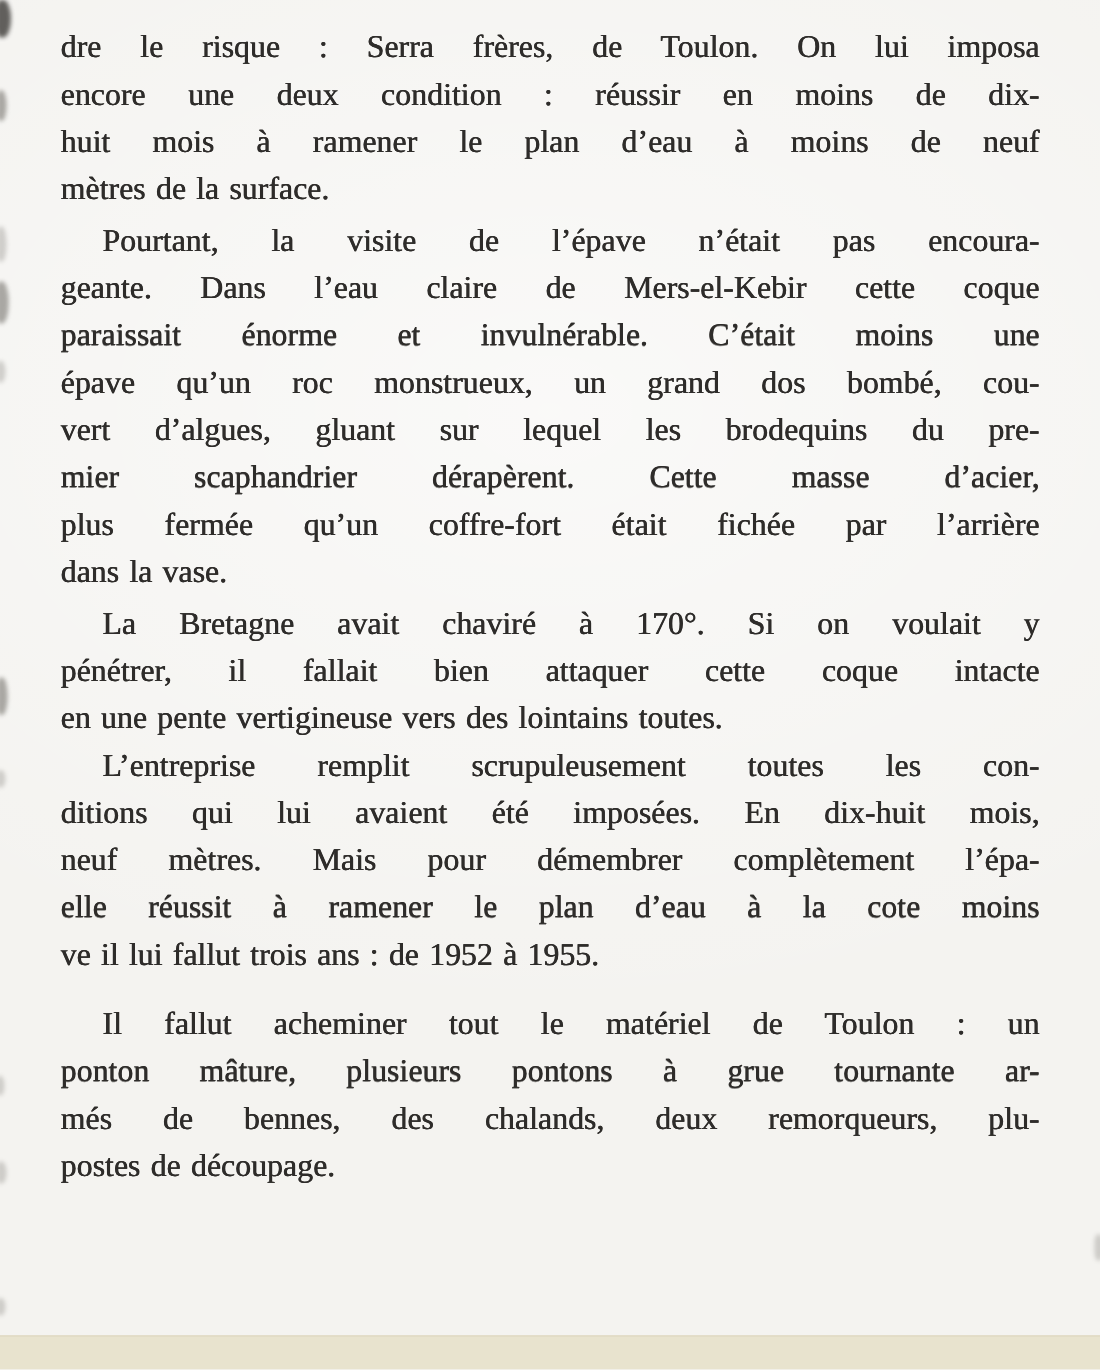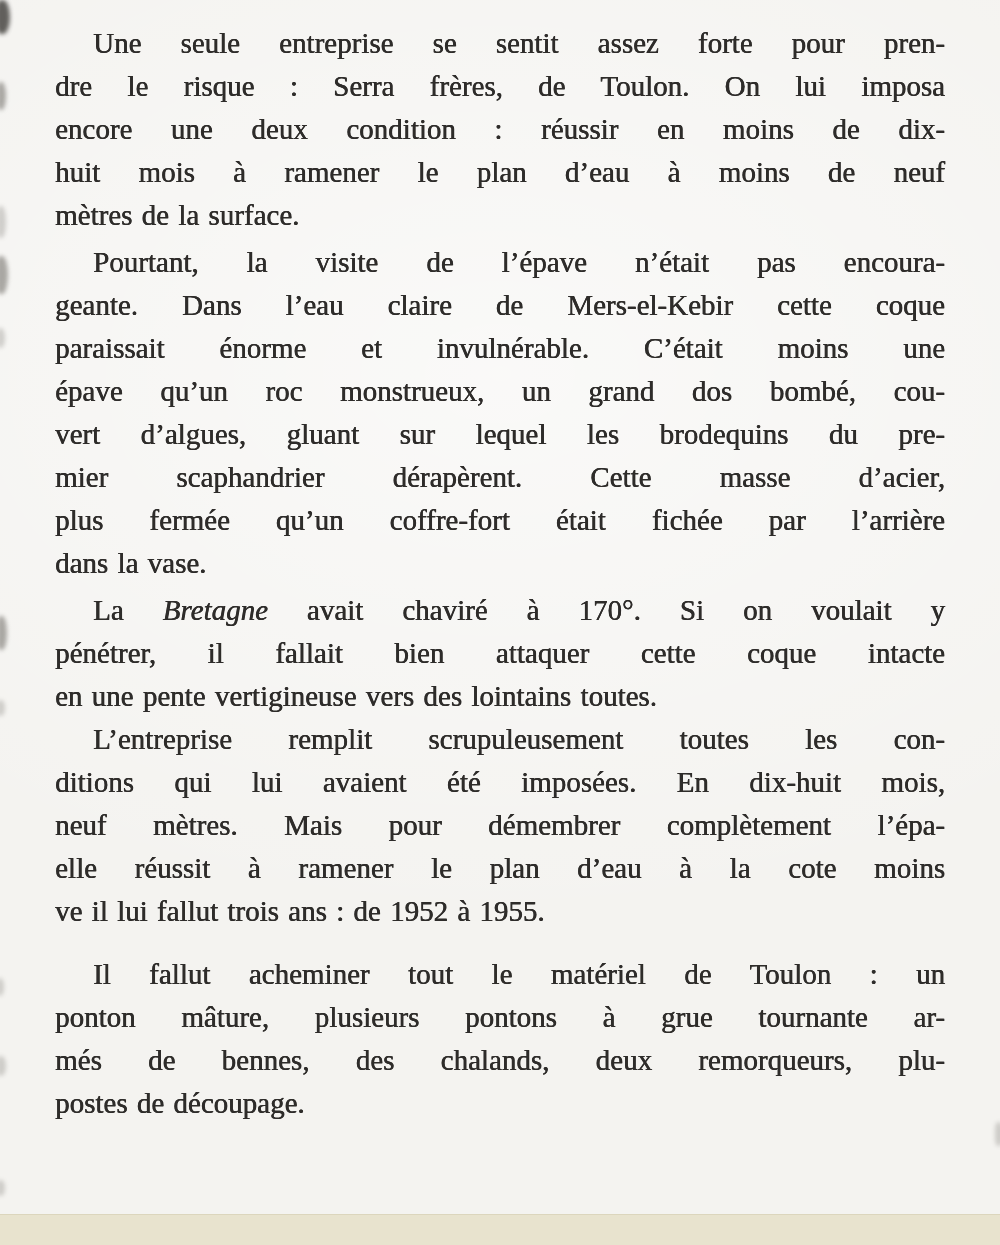--- a/index.html
+++ b/index.html
@@ -39,21 +39,21 @@
   .line {
     text-align: justify;
     text-align-last: justify;
     white-space: normal;
   }
   .line.first { text-indent: 38px; }
   .line.last {
     text-align: center;
     text-align-last: left;
   }
-  .italic { font-style: italic; }
+  .italic { }
   
   .artifact {
     position: absolute;
     background: #6b6862;
     opacity: 0.55;
     border-radius: 40% 60% 60% 40%;
     filter: blur(2px);
   }
   .artifact.dark { background: #3d3b38; opacity: 0.8; }
   .artifact.faint { opacity: 0.28; }
@@ -69,21 +69,20 @@
   }
 </style>
 </head>
 <body>
 
 <div class="page">
 
   <div class="text-block">
 
     <div class="paragraph p1">
-      <div class="line first">Une seule entreprise se sentit assez forte pour pren-</div>
       <div class="line">dre le risque : Serra frères, de Toulon. On lui imposa</div>
       <div class="line">encore une deux condition : réussir en moins de dix-</div>
       <div class="line">huit mois à ramener le plan d’eau à moins de neuf</div>
       <div class="line last">mètres de la surface.</div>
     </div>
 
     <div class="paragraph p2">
       <div class="line first">Pourtant, la visite de l’épave n’était pas encoura-</div>
       <div class="line">geante. Dans l’eau claire de Mers-el-Kebir cette coque</div>
       <div class="line">paraissait énorme et invulnérable. C’était moins une</div>

